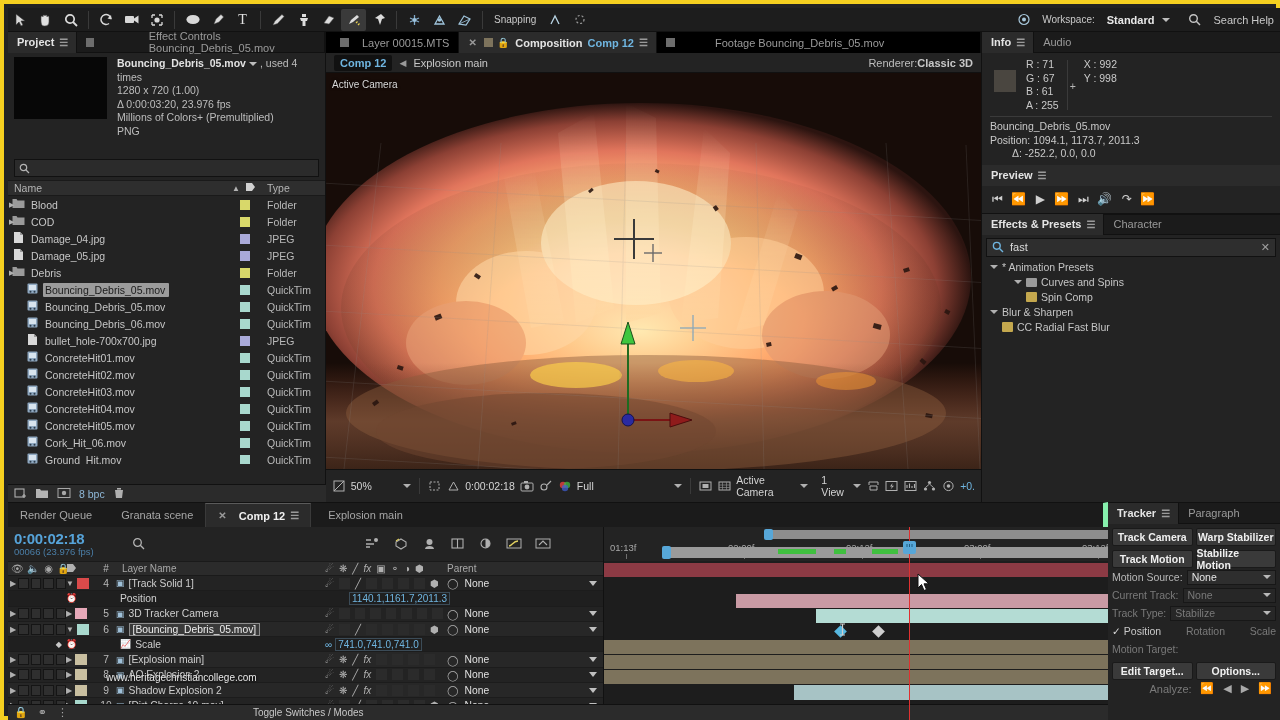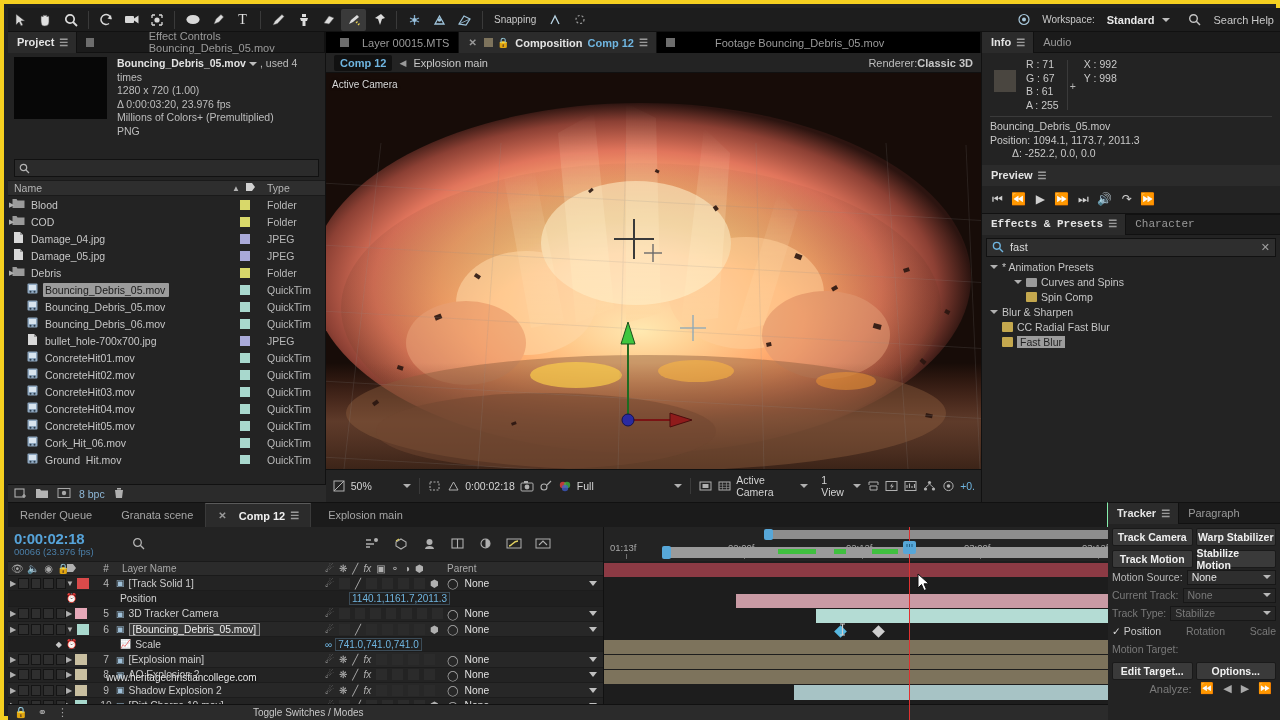--- a/index.html
+++ b/index.html
@@ -127,21 +127,21 @@
   .fxrow.sel .fxlabel { background:#9c9c9c; color:#1f1f1f; padding:0 3px; }
   .tri { width:0;height:0;border-left:4px solid #b0b0b0;border-top:3px solid transparent;
          border-bottom:3px solid transparent; }
   .tri.open { border-left:4px solid transparent;border-right:4px solid transparent;
               border-top:4px solid #b0b0b0; border-bottom:none; }
   .folder-ic { width:11px;height:9px;background:#9a9a9a;border-radius:1px;}
   .fx-ic { width:11px;height:10px;background:#c4a84e;border-radius:1px;}
 
   
   #timeline { left:0; top:494px; width:1100px; height:218px; background:#232323;
-              border-top:1px solid #111; border-right:1px solid #86efac;}
+              border-top:1px solid #111; border-right:5px solid #86efac;}
   .tl-tabs { height:24px; background:#1b1b1b; display:flex; align-items:center; }
   .tl-tab { height:24px; display:flex; align-items:center; gap:5px; padding:0 12px;
             color:#a6a6a6; font-size:11px; }
   .tl-tab.active { background:#2b2b2b; color:#f0f0f0; font-weight:bold;
                    border-top:1px solid #5a5a5a; border-left:1px solid #3a3a3a; border-right:1px solid #3a3a3a;}
   .tl-head { height:34px; display:flex; }
   .tc-box { width:110px; padding:3px 0 0 6px; }
   .tc-main { color:#56a3d9; font-size:15px; font-weight:bold; letter-spacing:-.3px;}
   .tc-sub { color:#4b7fa8; font-size:9.5px; margin-top:-1px;}
   .tl-switchbar { display:flex; align-items:center; gap:13px; padding-left:14px; color:#b5b5b5;}
@@ -933,21 +933,21 @@
       <span>⏮</span>
       <span>⏪</span>
       <span>▶</span>
       <span>⏩</span>
       <span>⏭</span>
       <span>🔊</span>
       <span>↷</span>
       <span>⏩</span>
     </div>
 
-    <div class="tabbar" style="border-top:1px solid #111;font-family:Liberation Mono, monospace;">
+    <div class="tabbar" style="border-top:1px solid #111;">
       <div class="tab active">
         <span>Effects &amp; Presets</span>
         <span class="hamb">☰</span>
       </div>
       <div class="tab" style="flex:1;border-right:none;">
         <span>Character</span>
       </div>
     </div>
     <div class="fx-search">
       <svg width="12" height="12" viewBox="0 0 12 12">
@@ -976,25 +976,20 @@
           </div>
           <div class="fxrow">
             <span style="width:0px;display:inline-block;"></span>
             <span class="tri open"></span>
             <span class="fxlabel">Blur &amp; Sharpen</span>
           </div>
           <div class="fxrow">
             <span style="width:12px;display:inline-block;"></span>
             <span class="fx-ic"></span>
             <span class="fxlabel">CC Radial Fast Blur</span>
-          </div>
-          <div class="fxrow sel">
-            <span style="width:12px;display:inline-block;"></span>
-            <span class="fx-ic"></span>
-            <span class="fxlabel">Fast Blur</span>
           </div>
         </div>
   </div>
 
   <div class="panel" id="timeline">
     <div class="tl-tabs">
       <div class="tl-tab">
         <span>Render Queue</span>
       </div>
       <div class="tl-tab">

